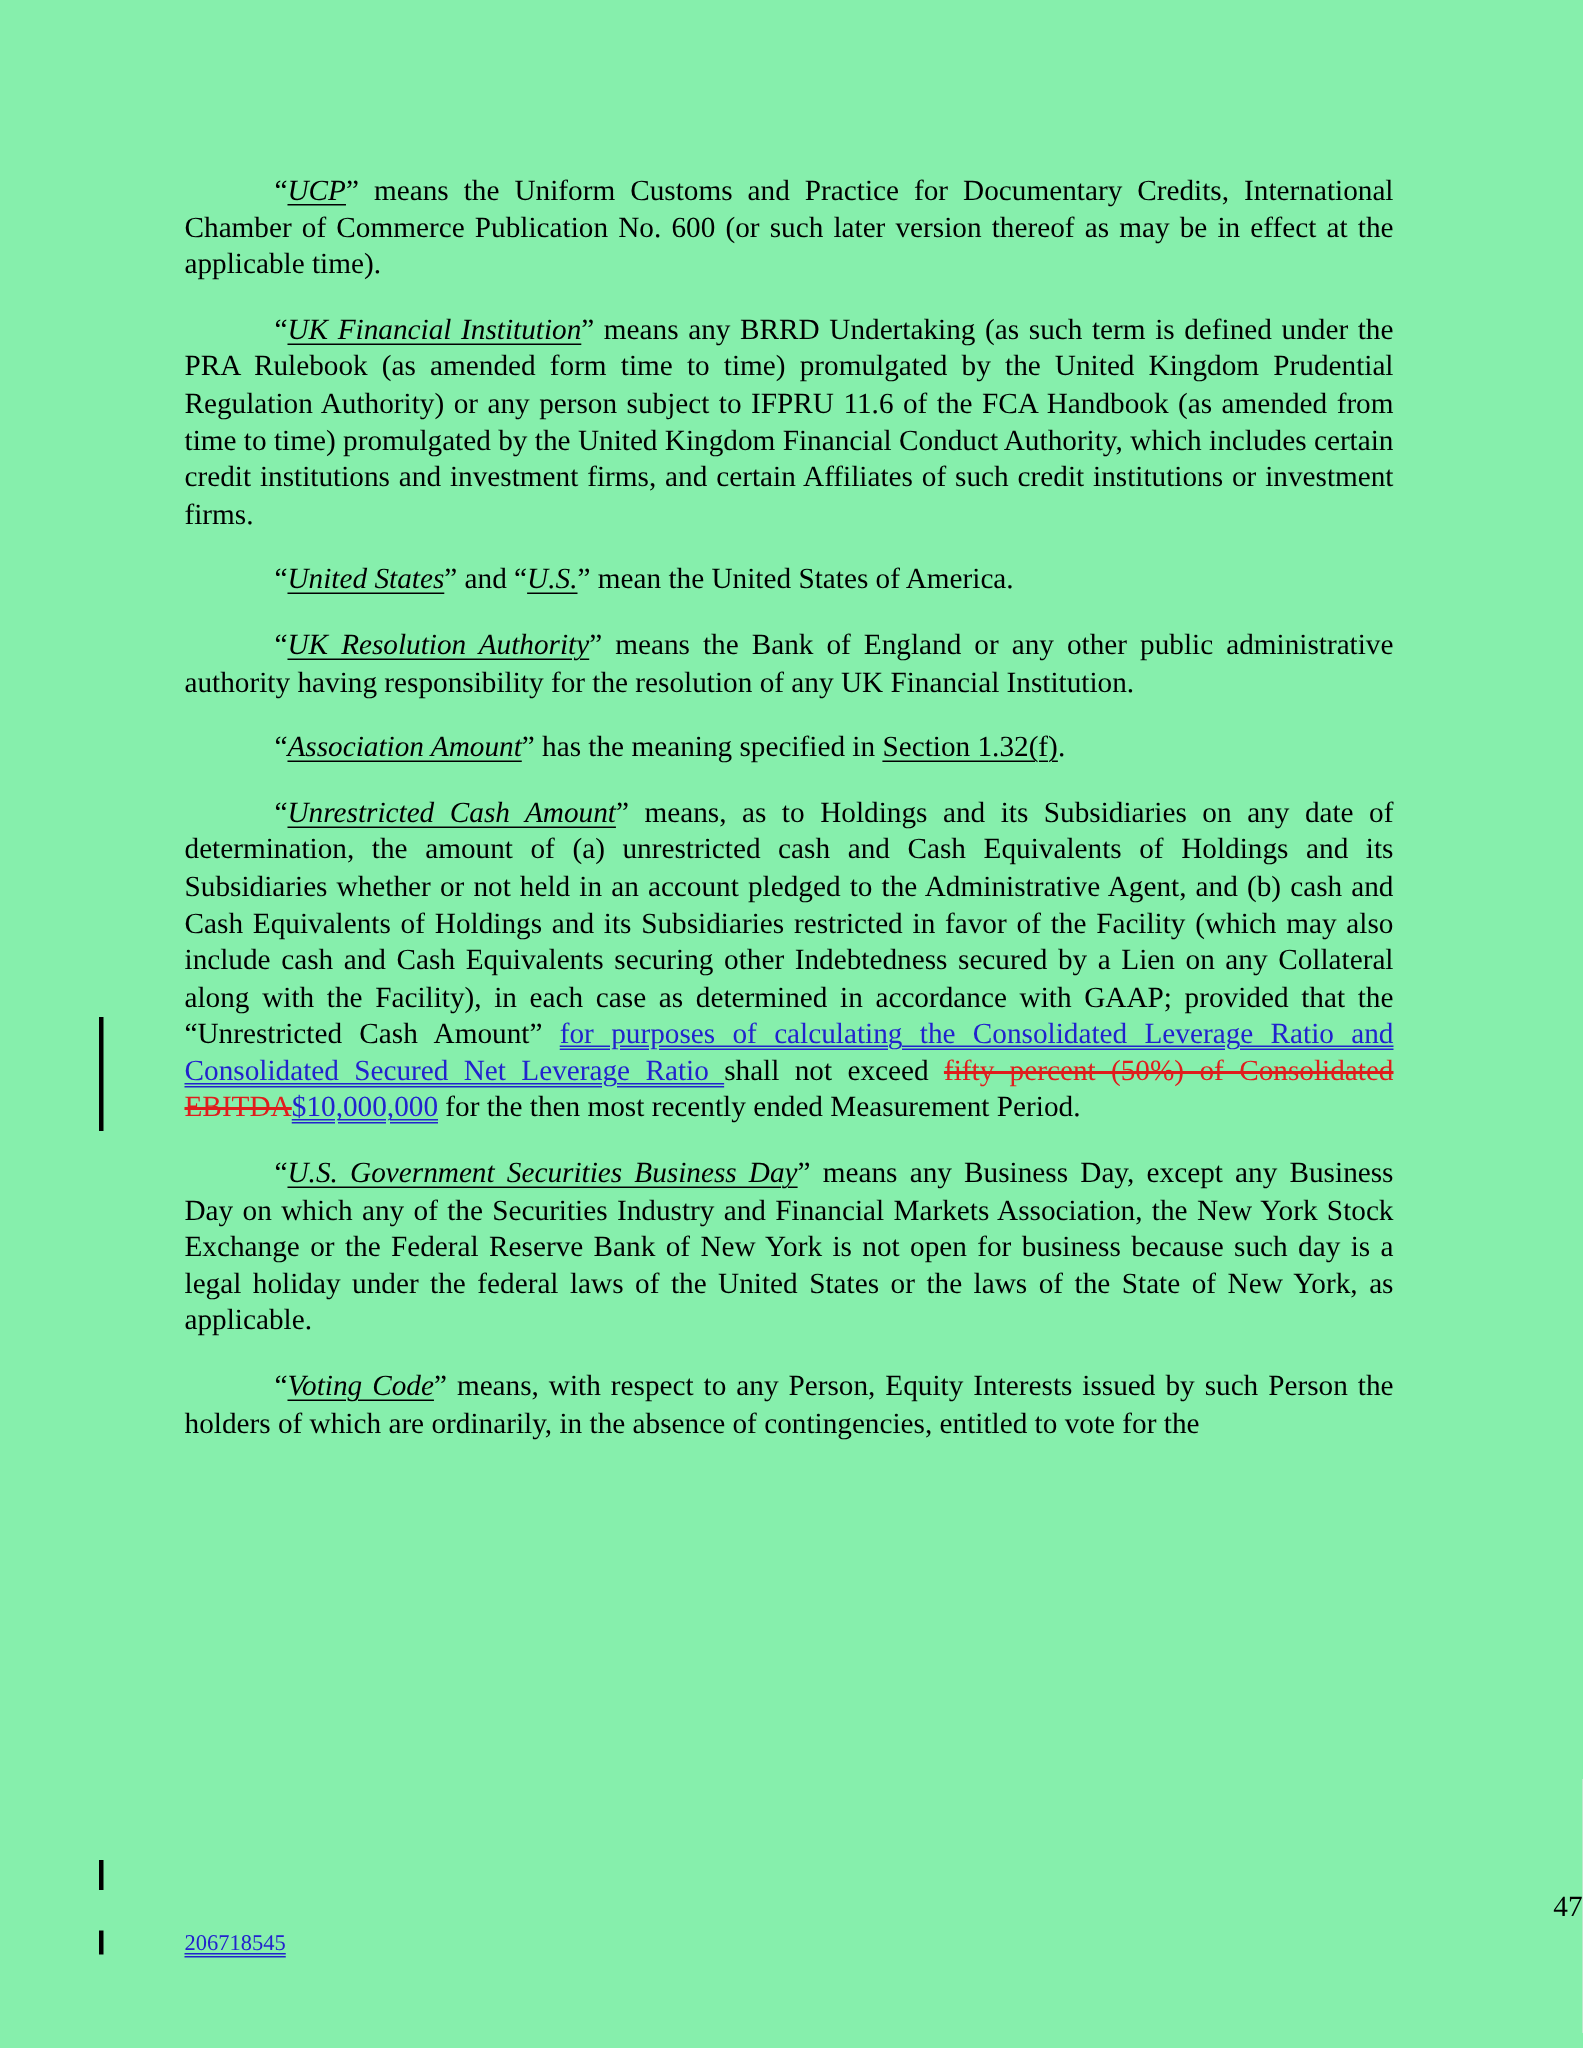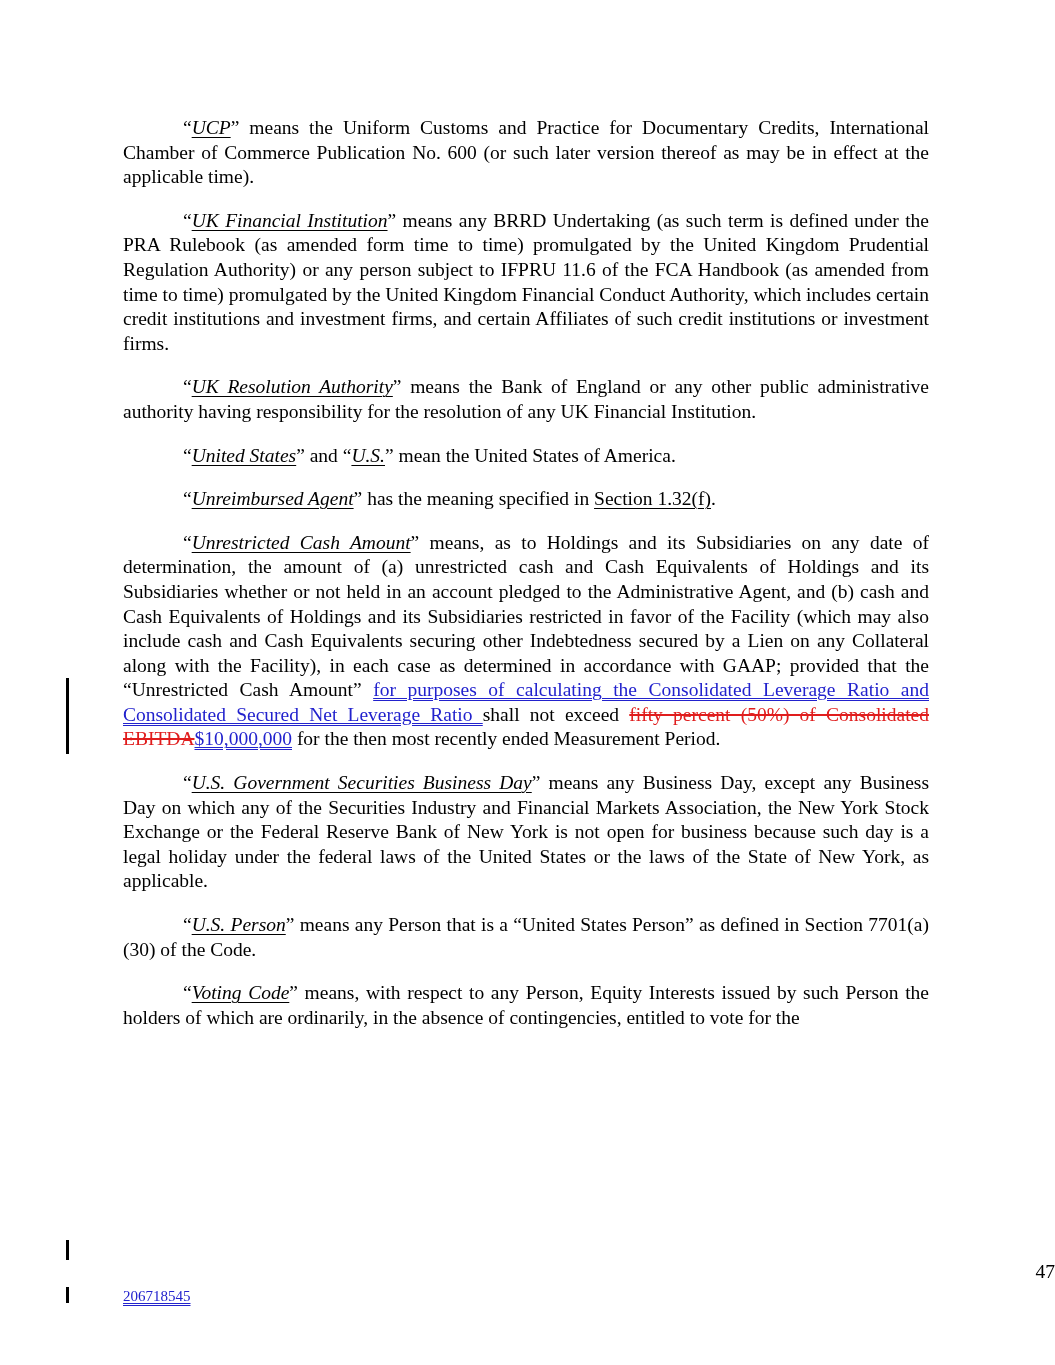--- a/index.html
+++ b/index.html
@@ -1,20 +1,20 @@
 <!DOCTYPE html>
 <html><head>
 <meta charset="utf-8">
 <style>
   html, body { margin: 0; padding: 0; background: #e8e8e8; }
   .page {
     position: relative;
     width: 1055px;
     height: 1365px;
-    background: #ffffff;
+    background: #86efac;
     overflow: hidden;
     font-family: "Liberation Serif", "DejaVu Serif", serif;
     color: #000000;
   }
   .content {
     position: absolute;
     left: 123px;
     top: 116px;
     width: 806px;
   }
@@ -83,32 +83,31 @@
 <body>
 
 <div class="page">
 
   <div class="content">
 
     <p class="para"><span>“</span><span class="term">UCP</span><span>” means the Uniform Customs and Practice for Documentary Credits, International Chamber of Commerce Publication No. 600 (or such later version thereof as may be in effect at the applicable time).</span></p>
 
     <p class="para"><span>“</span><span class="term">UK Financial Institution</span><span>” means any BRRD Undertaking (as such term is defined under the PRA Rulebook (as amended form time to time) promulgated by the United Kingdom Prudential Regulation Authority) or any person subject to IFPRU 11.6 of the FCA Handbook (as amended from time to time) promulgated by the United Kingdom Financial Conduct Authority, which includes certain credit institutions and investment firms, and certain Affiliates of such credit institutions or investment firms.</span></p>
 
+    <p class="para"><span>“</span><span class="term">United States</span><span>” and “</span><span class="term">U.S.</span><span>” mean the United States of America.</span></p>
+
     <p class="para"><span>“</span><span class="term">UK Resolution Authority</span><span>” means the Bank of England or any other public administrative authority having responsibility for the resolution of any UK Financial Institution.</span></p>
 
-    <p class="para"><span>“</span><span class="term">United States</span><span>” and “</span><span class="term">U.S.</span><span>” mean the United States of America.</span></p>
-
-    <p class="para"><span>“</span><span class="term">Unreimbursed Agent</span><span>” has the meaning specified in </span><span class="ref">Section 1.32(f)</span><span>.</span></p>
+    <p class="para"><span>“</span><span class="term">Association Amount</span><span>” has the meaning specified in </span><span class="ref">Section 1.32(f)</span><span>.</span></p>
 
     <p class="para"><span>“</span><span class="term">Unrestricted Cash Amount</span><span>” means, as to Holdings and its Subsidiaries on any date of determination, the amount of (a) unrestricted cash and Cash Equivalents of Holdings and its Subsidiaries whether or not held in an account pledged to the Administrative Agent, and (b) cash and Cash Equivalents of Holdings and its Subsidiaries restricted in favor of the Facility (which may also include cash and Cash Equivalents securing other Indebtedness secured by a Lien on any Collateral along with the Facility), in each case as determined in accordance with GAAP; provided that the “Unrestricted Cash Amount” </span><span class="ins">for purposes of calculating the Consolidated Leverage Ratio and Consolidated Secured Net Leverage Ratio </span><span>shall not exceed </span><span class="del">fifty percent (50%) of Consolidated EBITDA</span><span class="ins">$10,000,000</span><span> for the then most recently ended Measurement Period.</span></p>
 
     <p class="para"><span>“</span><span class="term">U.S. Government Securities Business Day</span><span>” means any Business Day, except any Business Day on which any of the Securities Industry and Financial Markets Association, the New York Stock Exchange or the Federal Reserve Bank of New York is not open for business because such day is a legal holiday under the federal laws of the United States or the laws of the State of New York, as applicable.</span></p>
 
 
-    <p class="para"><span>“</span><span class="term">U.S. Person</span><span>” means any Person that is a “United States Person” as defined in Section 7701(a)(30) of the Code.</span></p>
 
 
 
     <p class="para"><span>“</span><span class="term">Voting Code</span><span>” means, with respect to any Person, Equity Interests issued by such Person the holders of which are ordinarily, in the absence of contingencies, entitled to vote for the</span></p>
 
   </div>
 
   <div class="changebar bar-redline"></div>
   <div class="changebar bar-footer-1"></div>
   <div class="changebar bar-footer-2"></div>

